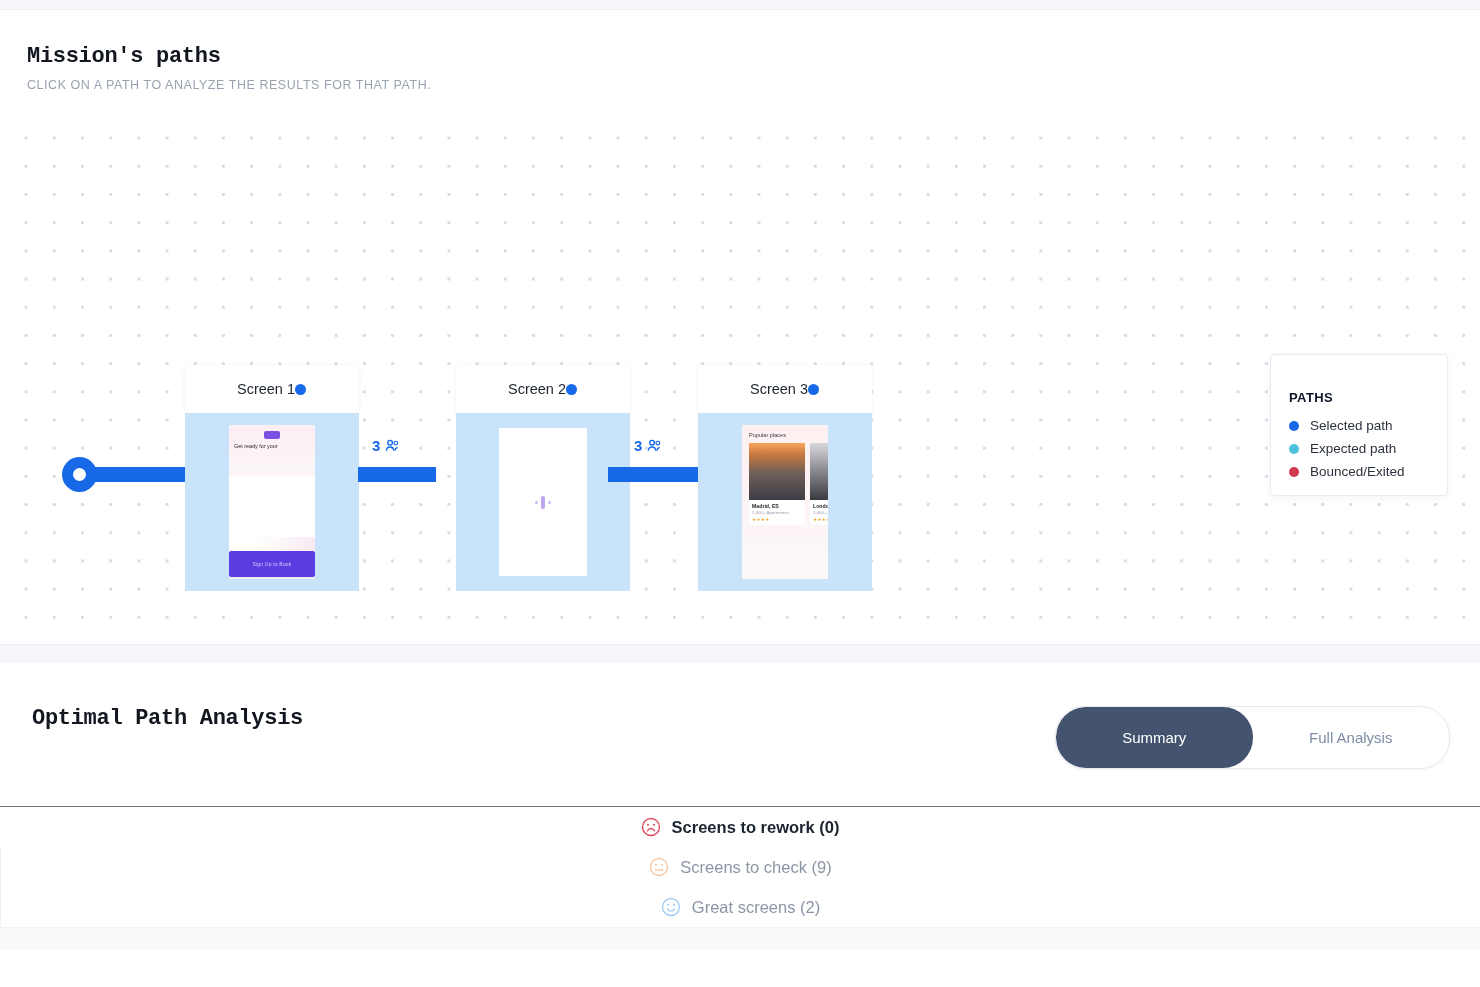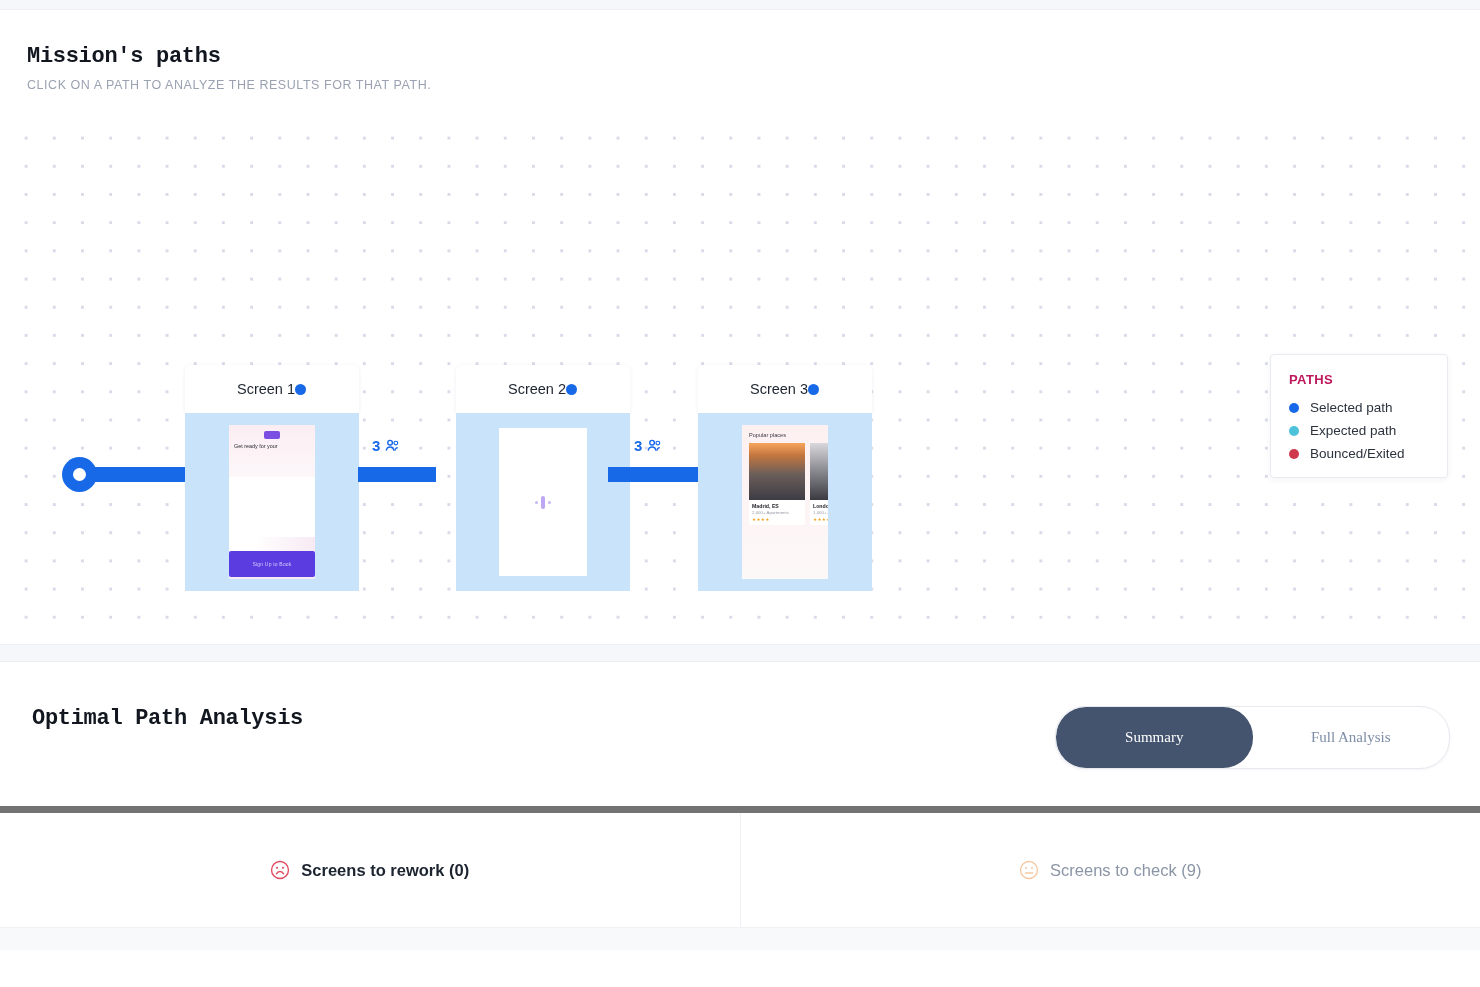--- a/index.html
+++ b/index.html
@@ -106,47 +106,47 @@
   .t3-stars { font-size: 4.6px; color: #f5a623; margin-left: 3px; letter-spacing: .3px; }
 
   
   .legend {
     position: absolute; right: 32px; top: 240px;
     width: 178px; background: #fff;
     border: 1px solid #e9ebf1; border-radius: 4px;
     padding: 17px 18px 16px;
     box-shadow: 0 2px 7px rgba(30,40,70,.05);
   }
-  .legend h4 { font-size: 13px; color: #be185d; letter-spacing: .4px; margin-bottom: 13px; }
+  .legend h4 { font-size: 13px; color: #0f172a; letter-spacing: .4px; margin-bottom: 13px; margin-top: 18px; }
   .legend-row { display: flex; align-items: center; gap: 11px; margin-bottom: 8px; font-size: 13.5px; color: #2c333e; }
   .legend-row:last-child { margin-bottom: 0; }
   .legend-row i { width: 10px; height: 10px; border-radius: 50%; flex: none; }
 
   
   .band { height: 18px; background: #f6f7fa; border-top: 1px solid #eceef3; border-bottom: 1px solid #eceef3; }
 
   
   .analysis {
     padding: 44px 30px 0 32px;
     display: flex; align-items: flex-start; justify-content: space-between;
   }
   .toggle {
     display: flex; align-items: center;
     border: 1px solid #e7e9ef; border-radius: 30px;
     background: #fff; overflow: hidden; width: 395px; height: 63px;
     box-shadow: 0 1px 3px rgba(30,40,70,.05);
   }
   .toggle button {
     flex: 1; height: 100%; border: none; cursor: pointer;
-    font-family: Liberation Serif, serif; font-size: 15px; background: transparent; color: #7d8da6;
+    font-family: Liberation Sans, sans-serif; font-size: 15px; background: transparent; color: #7d8da6;
   }
   .toggle button.active { background: #44546f; color: #fff; border-radius: 30px; }
 
   
-  .stats { display: flex; margin-top: 37px; border-top: 7px solid #737373; border-bottom: 1px solid #f0f1f5; height: 122px; }
+  .stats { display: flex; margin-top: 37px; border-top: 1px solid #737373; border-bottom: 1px solid #f0f1f5; height: 122px; flex-direction: column; }
   .stat { flex: 1; display: flex; align-items: center; justify-content: center; gap: 11px; }
   .stat + .stat { border-left: 1px solid #f0f1f5; }
   .stat .label { font-size: 16.5px; }
   .stat.rework .label { color: #1c2430; font-weight: bold; }
   .stat.check .label, .stat.great .label { color: #8b95a5; }
   .foot-strip { height: 22px; background: #f8f9fb; }
 </style>
 </head>
 <body>
 
@@ -288,15 +288,24 @@
   </div>
   <div class="stat check">
     <svg width="20" height="20" viewBox="0 0 22 22">
       <circle cx="11" cy="11" r="9.3" fill="none" stroke="#f6c9a4" stroke-width="1.5"></circle>
       <circle cx="7.7" cy="8.8" r="1.1" fill="#f6c9a4"></circle>
       <circle cx="14.3" cy="8.8" r="1.1" fill="#f6c9a4"></circle>
       <path d="M7 14.3h8" fill="none" stroke="#f6c9a4" stroke-width="1.5" stroke-linecap="round"></path>
     </svg>
     <span class="label">Screens to check (9)</span>
   </div>
+  <div class="stat great">
+    <svg width="20" height="20" viewBox="0 0 22 22">
+      <circle cx="11" cy="11" r="9.3" fill="none" stroke="#9fcdf5" stroke-width="1.5"></circle>
+      <circle cx="7.7" cy="8.6" r="1.15" fill="#9fcdf5"></circle>
+      <circle cx="14.3" cy="8.6" r="1.15" fill="#9fcdf5"></circle>
+      <path d="M7 13c1 1.7 2.4 2.5 4 2.5s3-.8 4-2.5" fill="none" stroke="#9fcdf5" stroke-width="1.5" stroke-linecap="round"></path>
+    </svg>
+    <span class="label">Great screens (2)</span>
+  </div>
 </div>
 
 <div class="foot-strip"></div>
 
 </body></html>

